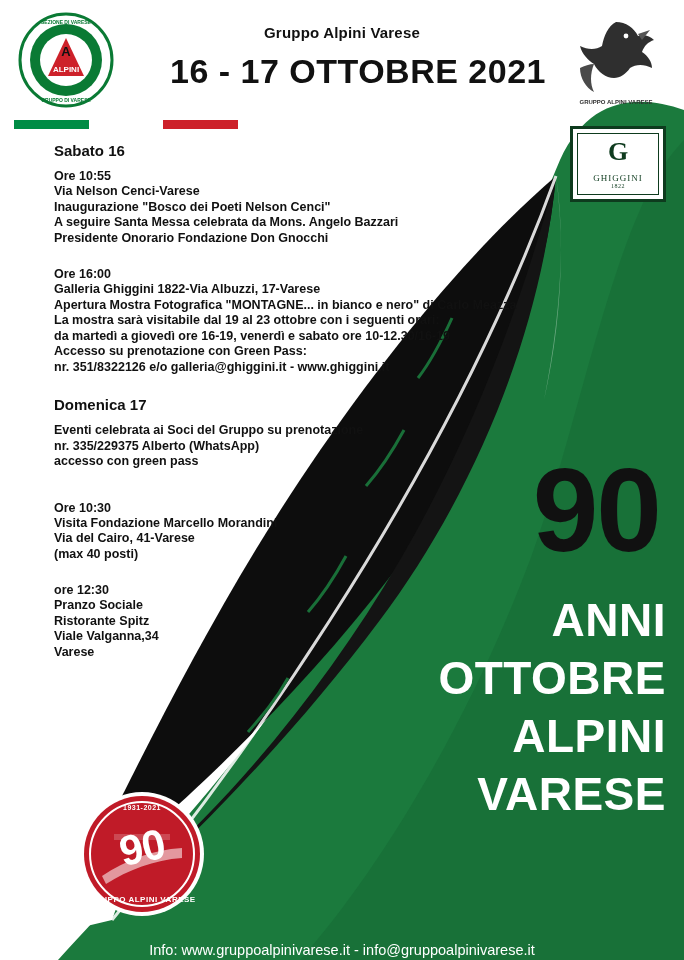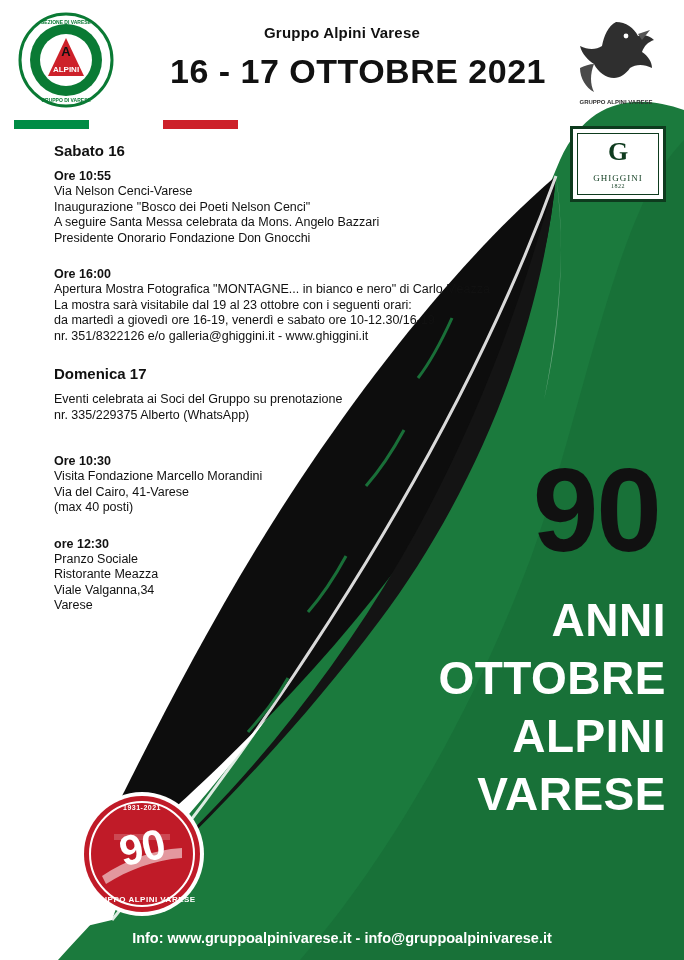--- a/index.html
+++ b/index.html
@@ -136,21 +136,21 @@
   }
   .day-title.second { font-size: 15px; }
   .block { margin-bottom: 11px; }
   .time {
     font-size: 12.5px;
     font-weight: bold;
     margin-bottom: 1px;
   }
   .line {
     font-size: 12.5px;
-    font-weight: normal;
+    font-weight: bold;
     line-height: 15.5px;
   }
 
   .spacer-18 { height: 10px; }
 
   
   .feather-wrap {
     position: absolute;
     left: 0;
     top: 0;
@@ -232,26 +232,26 @@
     font-size: 8px;
     font-weight: bold;
     color: #ffffff;
     letter-spacing: 0.5px;
   }
 
   
   .footer {
     position: absolute;
     left: 0;
-    bottom: 14px;
+    bottom: 2px;
     width: 684px;
     text-align: center;
     color: #ffffff;
     font-size: 14.5px;
-    font-weight: bold;
+    font-weight: normal;
   }
   .footer a, .footer span { color: #ffffff; text-decoration: none; }
 </style>
 </head>
 <body>
 
 <div id="poster">
 
   <div class="green-bg">
     <svg width="684" height="960" viewBox="0 0 684 960" xmlns="http://www.w3.org/2000/svg">
@@ -329,50 +329,53 @@
       <div class="line">Via Nelson Cenci-Varese</div>
       <div class="line">Inaugurazione "Bosco dei Poeti Nelson Cenci"</div>
       <div class="line">A seguire Santa Messa celebrata da Mons. Angelo Bazzari</div>
       <div class="line">Presidente Onorario Fondazione Don Gnocchi</div>
     </div>
 
     <div class="spacer-18"></div>
 
     <div class="block">
       <div class="time">Ore 16:00</div>
+      <div class="line">Galleria Ghiggini 1822-Via Albuzzi, 17-Varese</div>
       <div class="line">Apertura Mostra Fotografica "MONTAGNE... in bianco e nero" di Carlo Meazza</div>
       <div class="line">La mostra sarà visitabile dal 19 al 23 ottobre con i seguenti orari:</div>
       <div class="line">da martedì a giovedì ore 16-19, venerdì e sabato ore 10-12.30/16-19</div>
+      <div class="line">Accesso su prenotazione con Green Pass:</div>
       <div class="line">nr. 351/8322126 e/o galleria@ghiggini.it - www.ghiggini.it</div>
     </div>
 
     <div class="spacer-18"></div>
 
     <div class="day-title second">Domenica 17</div>
     <div class="block">
       <div class="line">Eventi celebrata ai Soci del Gruppo su prenotazione</div>
       <div class="line">nr. 335/229375 Alberto (WhatsApp)</div>
+      <div class="line">accesso con green pass</div>
     </div>
 
     <div class="spacer-18"></div>
     <div class="spacer-18"></div>
 
     <div class="block">
       <div class="time">Ore 10:30</div>
       <div class="line">Visita Fondazione Marcello Morandini</div>
       <div class="line">Via del Cairo, 41-Varese</div>
       <div class="line">(max 40 posti)</div>
     </div>
 
     <div class="spacer-18"></div>
 
     <div class="block">
       <div class="time">ore 12:30</div>
       <div class="line">Pranzo Sociale</div>
-      <div class="line">Ristorante Meazza</div>
+      <div class="line">Ristorante Spitz</div>
       <div class="line">Viale Valganna,34</div>
       <div class="line">Varese</div>
     </div>
 
   </div>
 
   <div class="big-90">90</div>
 
   <div class="anni-block">
     <div>ANNI</div>

